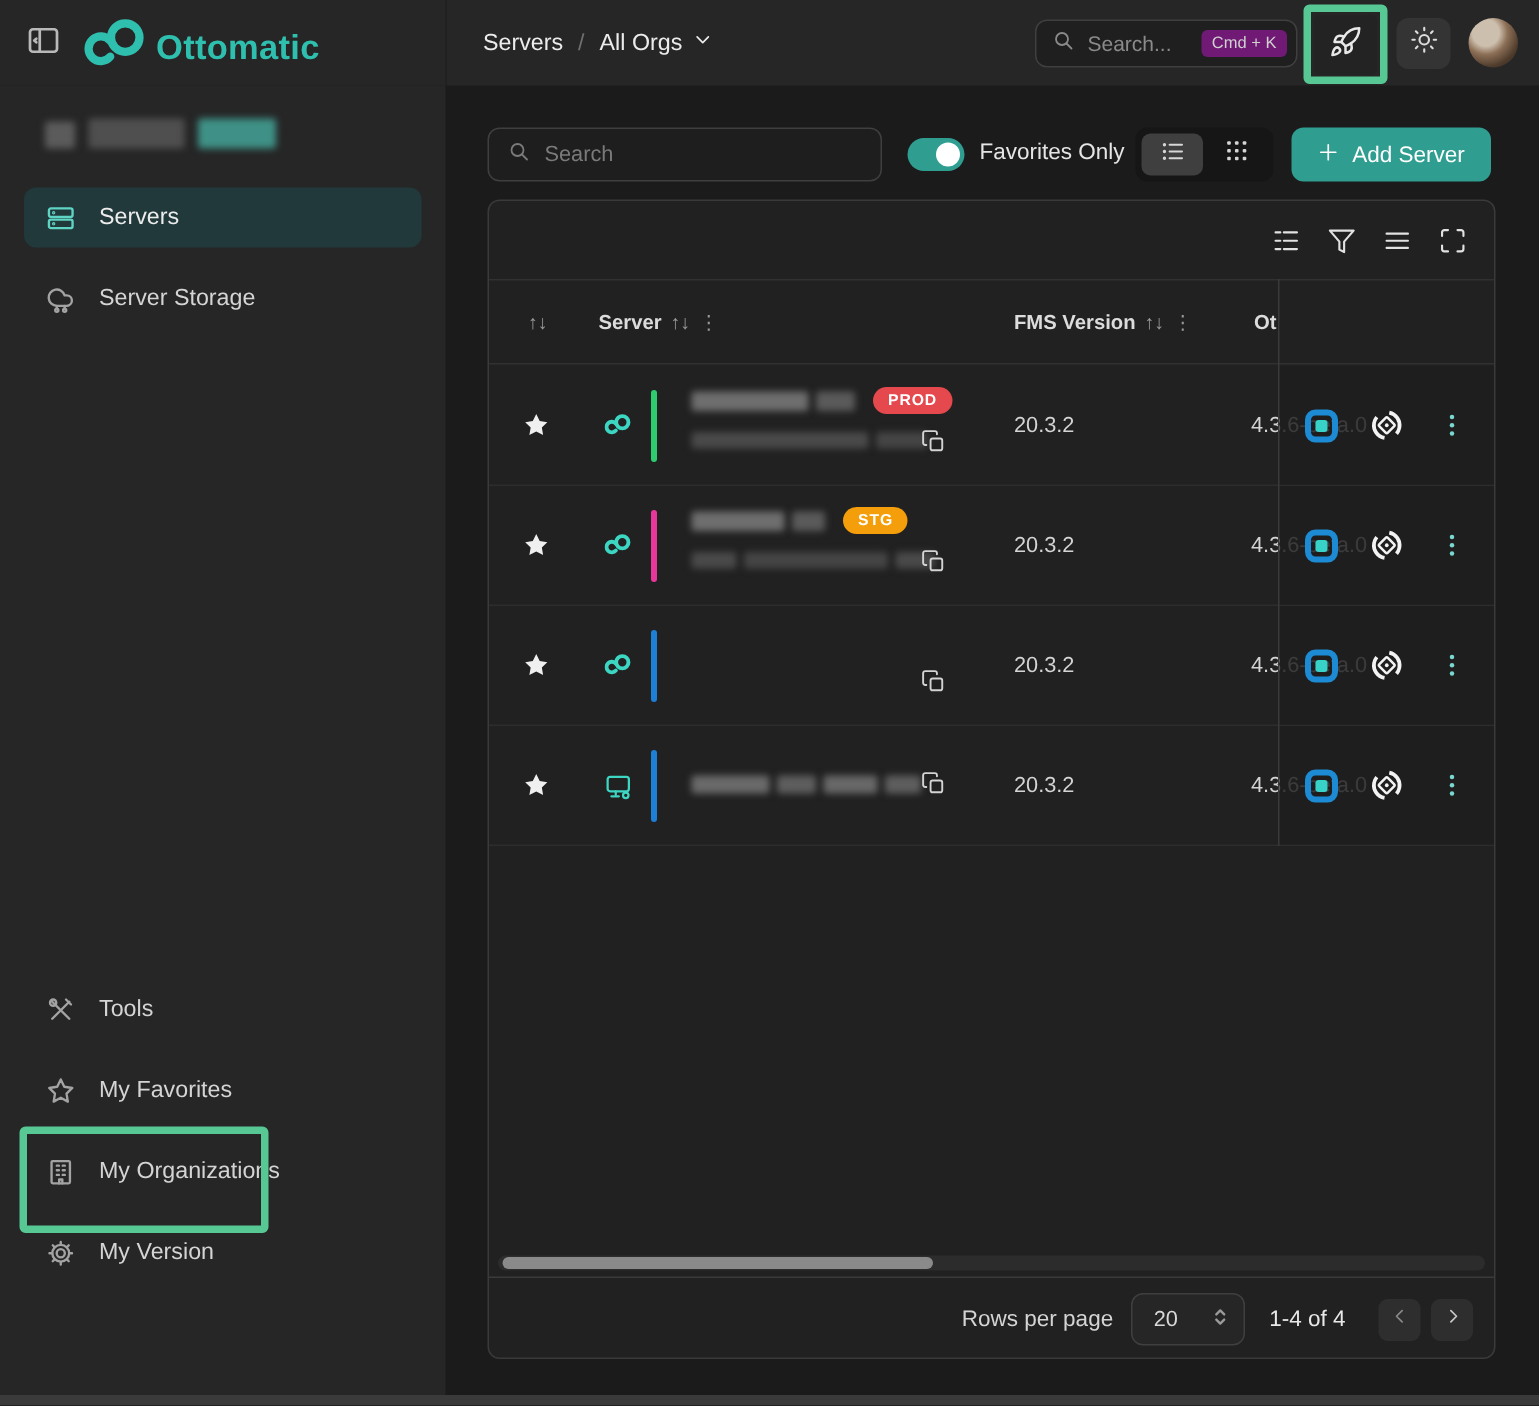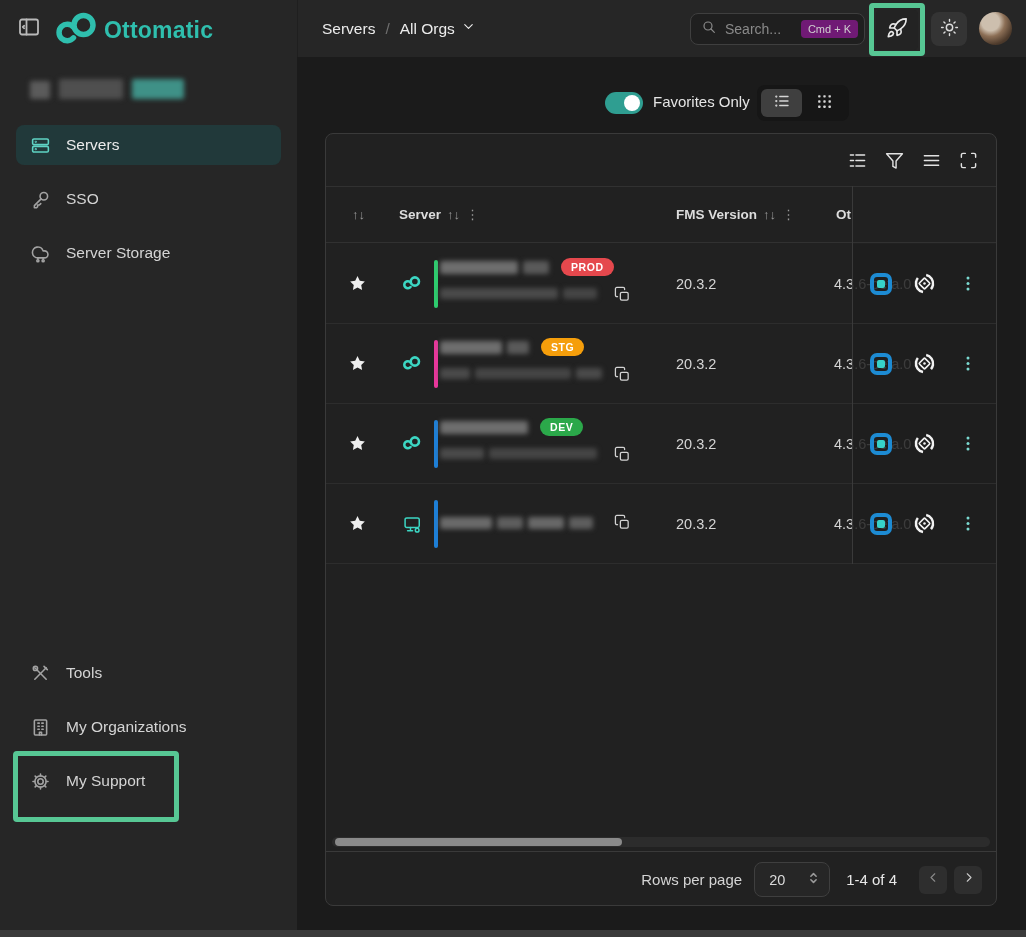--- a/index.html
+++ b/index.html
@@ -57,21 +57,21 @@
   .thead { position:absolute; left:0; top:52px; right:0; height:57px; border-top:1px solid #313131; border-bottom:1px solid #313131; font-size:13.5px; font-weight:bold; color:#dcdcdc; }
   .hcell { position:absolute; top:0; height:100%; display:flex; align-items:center; gap:6px; cursor:pointer; }
   .glyph { color:#9a9a9a; font-weight:normal; font-size:13px; }
   .rows { position:absolute; left:0; top:110px; right:0; }
   .row { position:relative; height:80px; border-bottom:1px solid #2d2d2d; cursor:pointer; }
   .star { position:absolute; left:22px; top:30px; color:#efefef; }
   .typeicon { position:absolute; left:77px; top:31px; color:#3cd6c3; display:flex; }
   .envbar { position:absolute; left:108px; top:16px; width:4px; height:48px; border-radius:2px; }
   .r1 .envbar { background:#2ecc6e; } .r2 .envbar { background:#e8379b; }
   .r3 .envbar { background:#1e7fd6; } .r4 .envbar { background:#1e7fd6; }
-  .nameblock { position:absolute; left:114px; top:14px; }
+  .nameblock { position:absolute; left:135px; top:14px; }
   .nline { display:flex; align-items:center; gap:5px; height:18px; margin-bottom:8px; }
   .badge { font-size:10.5px; font-weight:bold; letter-spacing:.6px; color:#fff; padding:3px 10px; border-radius:999px; margin-left:7px; }
   .r1 .badge { background:#e5484d; } .r2 .badge { background:#f59e0b; } .r3 .badge { background:#2ba84a; }
   .r4 .nameblock { top:30px; }
   .copy { position:absolute; left:288px; top:42px; color:#d3d3d3; cursor:pointer; }
   .r4 .copy { top:30px; }
   .fms { position:absolute; left:350px; top:32px; color:#d4d4d4; font-size:14.5px; }
   .ot { position:absolute; left:508px; top:32px; color:#d4d4d4; font-size:14.5px; white-space:nowrap; }
   .pinned { position:absolute; left:527px; top:0; right:0; bottom:0; background:rgba(30,30,30,.84); display:flex; align-items:center; gap:21px; padding-left:17px; }
   .pin-div { position:absolute; left:526px; top:52px; width:1px; height:378px; background:#3a3a3a; z-index:2; }
@@ -187,29 +187,20 @@
               <rect x="3" y="13" width="18" height="6.5" rx="1.5"></rect>
               <circle cx="6.6" cy="7.75" r="0.4" fill="currentColor"></circle>
               <circle cx="6.6" cy="16.25" r="0.4" fill="currentColor"></circle>
             </svg>
         </span>
         <span>Servers</span>
       </div>
       <div class="nav-item">
         <span class="nico">
           <svg class="ic" width="21" height="21" viewBox="0 0 24 24" stroke-width="1.7">
-              <circle cx="15.8" cy="8.2" r="4.3"></circle>
-              <path d="M12.7 11.3 5 19v2.5h2.5l1.2-1.2v-2h2l1.6-1.6"></path>
-            </svg>
-        </span>
-        <span>SSO</span>
-      </div>
-      <div class="nav-item">
-        <span class="nico">
-          <svg class="ic" width="21" height="21" viewBox="0 0 24 24" stroke-width="1.7">
               <path d="M17.5 17H9a6.2 6.2 0 1 1 5.94-8h1.56a4 4 0 1 1 0 8Z"></path>
               <path d="M9 17v1.6M15 17v1.6"></path>
               <circle cx="9" cy="20.3" r="1.2"></circle>
               <circle cx="15" cy="20.3" r="1.2"></circle>
             </svg>
         </span>
         <span>Server Storage</span>
       </div>
     </div>
 
@@ -220,42 +211,59 @@
               <path d="M5.5 18.5 18.5 5.5"></path>
               <path d="M5.5 5.5l13 13"></path>
               <circle cx="6.2" cy="6.2" r="2.4"></circle>
               <path d="M16 3.8l3.8 3.8"></path>
             </svg>
         </span>
         <span>Tools</span>
       </div>
       <div class="nav-item">
         <span class="nico">
+          <svg class="ic" width="21" height="21" viewBox="0 0 24 24" stroke-width="1.7">
+              <path d="m12 3 2.7 5.6 6.1.9-4.4 4.3 1 6.1-5.4-2.9-5.4 2.9 1-6.1L3.2 9.5l6.1-.9z"></path>
+            </svg>
+        </span>
+        <span>My Favorites</span>
+      </div>
+      <div class="nav-item">
+        <span class="nico">
           <svg class="ic" width="21" height="21" viewBox="0 0 24 24" stroke-width="1.6">
               <rect x="5" y="3.5" width="14" height="17" rx="1"></rect>
               <path d="M9 7h1.6M13.5 7h1.6M9 10.5h1.6M13.5 10.5h1.6M9 14h1.6M13.5 14h1.6M10.8 20.5v-3h2.4v3"></path>
             </svg>
         </span>
         <span>My Organizations</span>
       </div>
       <div class="nav-item">
         <span class="nico">
           <svg class="ic" width="21" height="21" viewBox="0 0 24 24" stroke-width="1.7">
               <circle cx="12" cy="12" r="3.1"></circle>
               <circle cx="12" cy="12" r="6.4"></circle>
               <path d="M12 3.4v2M12 18.6v2M3.4 12h2M18.6 12h2M5.9 5.9l1.4 1.4M16.7 16.7l1.4 1.4M18.1 5.9l-1.4 1.4M7.3 16.7l-1.4 1.4"></path>
             </svg>
         </span>
-        <span>My Support</span>
+        <span>My Version</span>
       </div>
     </div>
   </div>
 
   <div class="main">
 
+    <div class="m-search">
+      <span>
+        <svg class="ic" width="16" height="16" viewBox="0 0 24 24">
+            <circle cx="10.5" cy="10.5" r="6"></circle>
+            <path d="M15 15l5 5"></path>
+          </svg>
+      </span>
+      <span class="m-search-text">Search</span>
+    </div>
 
     <div class="toggle">
         <span class="knob"></span>
       </div>
     <div class="toggle-label">Favorites Only</div>
 
     <div class="view-switch">
       <div class="vs-btn active">
         <span>
           <svg class="ic" width="18" height="18" viewBox="0 0 24 24" stroke-width="2">
@@ -276,20 +284,28 @@
               <rect x="10.3" y="10.3" width="3.4" height="3.4" rx="1"></rect>
               <rect x="17.6" y="10.3" width="3.4" height="3.4" rx="1"></rect>
               <rect x="3" y="17.6" width="3.4" height="3.4" rx="1"></rect>
               <rect x="10.3" y="17.6" width="3.4" height="3.4" rx="1"></rect>
               <rect x="17.6" y="17.6" width="3.4" height="3.4" rx="1"></rect>
             </svg>
         </span>
       </div>
     </div>
 
+    <button class="add-btn">
+      <span>
+        <svg class="ic" width="15" height="15" viewBox="0 0 24 24" stroke-width="2.4">
+            <path d="M12 4v16M4 12h16"></path>
+          </svg>
+      </span>
+      <span>Add Server</span>
+    </button>
 
     <div class="card">
 
       <div class="card-toolbar">
         <span class="ct-icon">
           <svg class="ic" width="19" height="19" viewBox="0 0 24 24" stroke-width="2">
               <path d="M3 5h4M10 5h11M3 12h4M10 12h11M3 19h4M10 19h11"></path>
             </svg>
         </span>
         <span class="ct-icon">
@@ -445,30 +461,20 @@
                 <path d="m12 2.5 2.9 6 6.4.9-4.6 4.5 1.1 6.4L12 17.2l-5.8 3.1 1.1-6.4L2.7 9.4l6.4-.9z"></path>
               </svg>
           </span>
           <span class="typeicon">
             <svg width="19" height="16" viewBox="0 0 44 37" fill="none" stroke="currentColor" stroke-width="6" stroke-linecap="round">
                 <path d="M17.5 27.8 A8.2 8.2 0 1 1 17.5 17.2"></path>
                 <circle cx="27.5" cy="15" r="9.5"></circle>
               </svg>
           </span>
           <span class="envbar"></span>
-          <div class="nameblock">
-            <div class="nline">
-                <span class="bb" style="width:88px;height:13px;background:#6e6e6e"></span>
-                <span class="badge">DEV</span>
-              </div>
-            <div class="nline">
-                <span class="bb" style="width:44px;height:11px;background:#4a4a4a"></span>
-                <span class="bb" style="width:108px;height:11px;background:#454545"></span>
-              </div>
-          </div>
           <span class="copy">
             <svg class="ic" width="17" height="17" viewBox="0 0 24 24" stroke-width="1.8">
                 <rect x="9" y="9" width="11" height="11" rx="2"></rect>
                 <path d="M5 15H4a2 2 0 0 1-2-2V4a2 2 0 0 1 2-2h9a2 2 0 0 1 2 2v1"></path>
               </svg>
           </span>
           <span class="fms">20.3.2</span>
           <span class="ot">4.3.6-beta.0</span>
           <div class="pinned">
             <span class="applogo">

